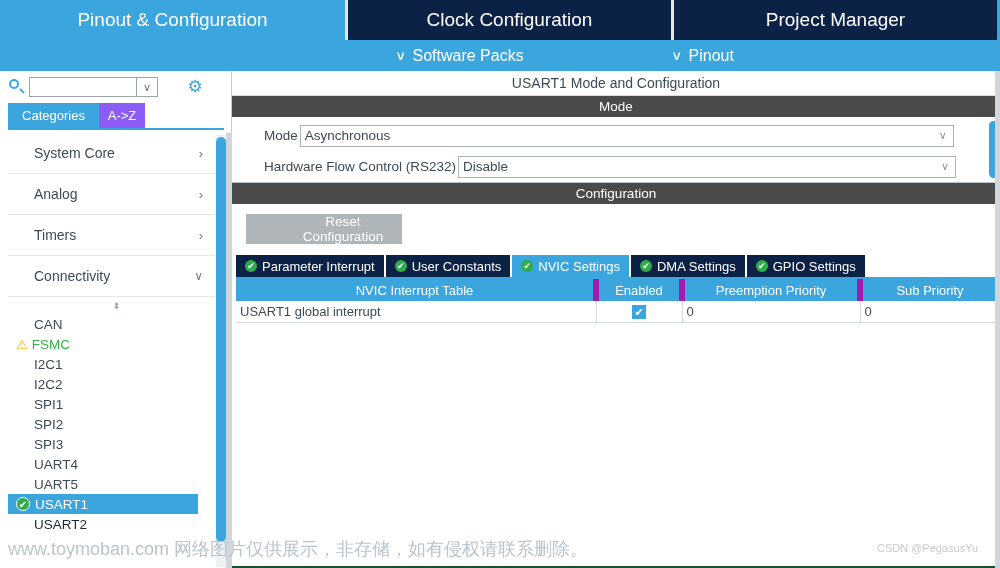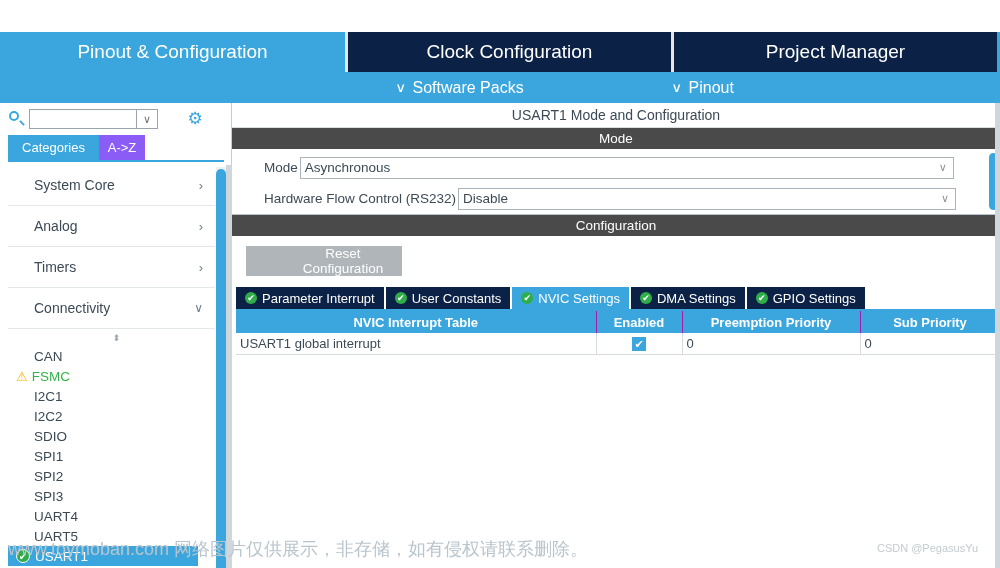--- a/index.html
+++ b/index.html
@@ -15,21 +15,20 @@
     position: relative;
     color: #333;
   }
 
   
   .main-tabs {
     display: flex;
     height: 40px;
     width: 1000px;
     background: #3ba6dd;
-    margin-top: 32px;
   }
   .main-tab {
     flex: 0 0 auto;
     display: flex;
     align-items: center;
     justify-content: center;
     font-size: 19px;
     color: #ffffff;
     height: 40px;
     box-sizing: border-box;
@@ -281,23 +280,22 @@
     width: 6px;
     height: 435px;
     background: #cfd7dc;
   }
 
   
   .right-panel {
     width: 768px;
     height: 497px;
     position: relative;
-    background: #86efac;
-    box-sizing: border-box;
-    border-radius: 29px;
+    background: #14532d;
+    box-sizing: border-box;
   }
   .panel-title {
     height: 24px;
     line-height: 24px;
     text-align: center;
     font-size: 14px;
     color: #3c4a56;
     background: #ffffff;
     border-bottom: 1px solid #d7dde1;
   }
@@ -420,23 +418,23 @@
   table.nvic {
     width: 764px;
     margin-left: 4px;
     border-collapse: collapse;
     table-layout: fixed;
   }
   table.nvic th {
     background: #3ba6dd;
     color: #ffffff;
     font-size: 13px;
-    font-weight: bold;
+    font-weight: normal;
     height: 20px;
-    border-right: 1px solid #a21caf;
+    border-right: 6px solid #a21caf;
   }
   table.nvic td {
     height: 21px;
     font-size: 13px;
     color: #3c4a56;
     border-right: 1px solid #d5dbdf;
     border-bottom: 1px solid #d5dbdf;
     padding: 1px 4px;
     box-sizing: border-box;
     background: #ffffff;
@@ -567,23 +565,20 @@
         </div>
         <div class="leaf warn">
           <span class="warn-ico">⚠</span>
           <span>FSMC</span>
         </div>
         <div class="leaf">
           <span>I2C1</span>
         </div>
         <div class="leaf">
           <span>I2C2</span>
-        </div>
-        <div class="leaf">
-          <span>SDIO</span>
         </div>
         <div class="leaf">
           <span>SPI1</span>
         </div>
         <div class="leaf">
           <span>SPI2</span>
         </div>
         <div class="leaf">
           <span>SPI3</span>
         </div>

